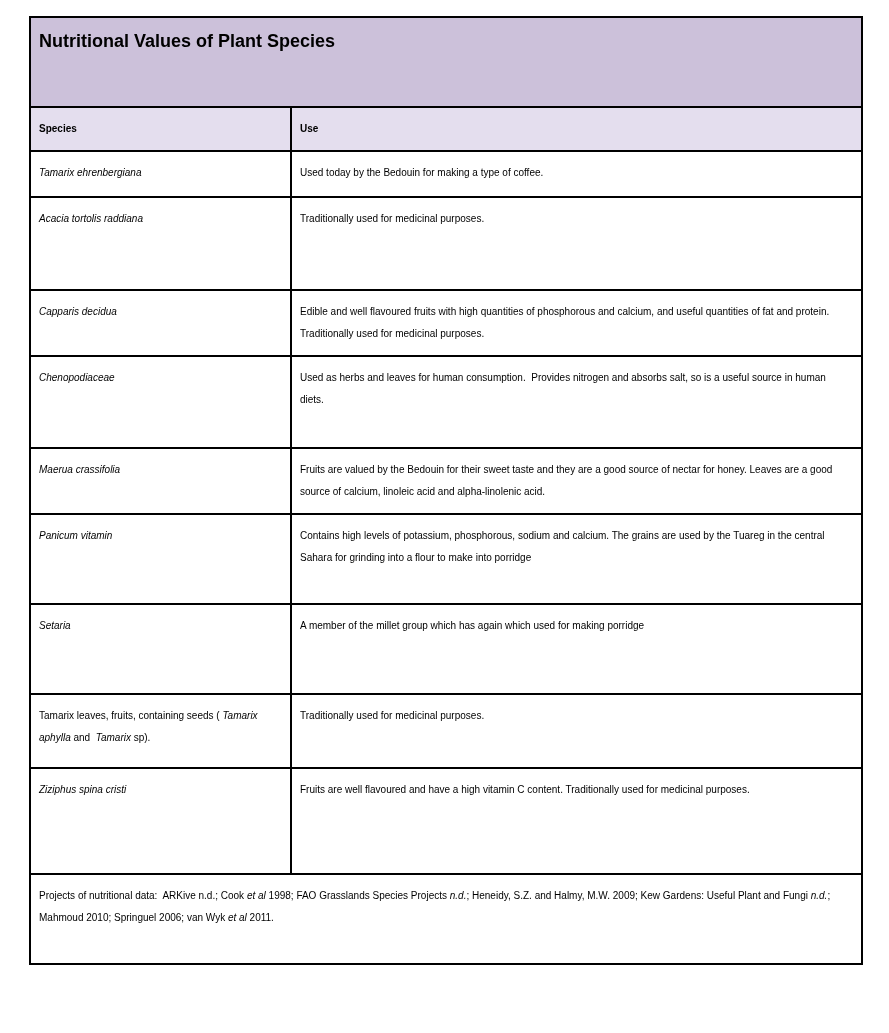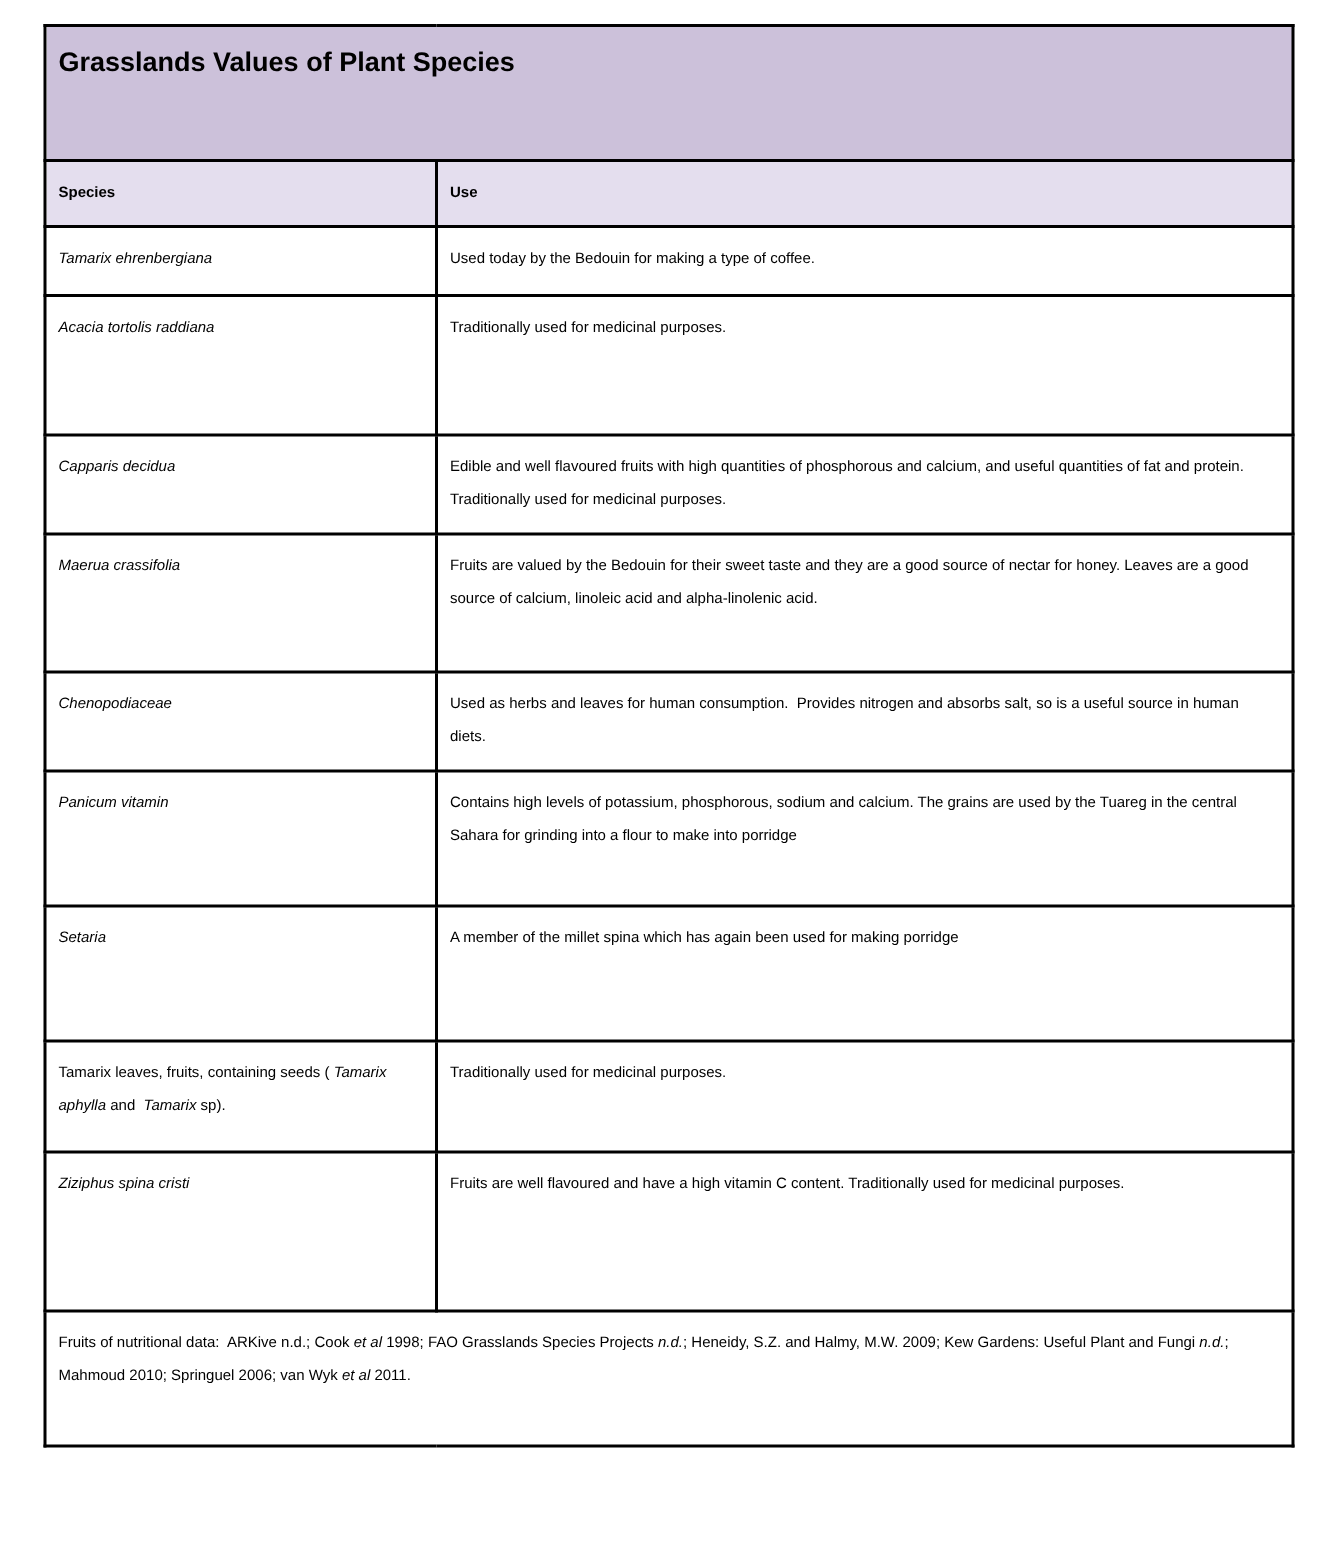--- a/index.html
+++ b/index.html
@@ -69,21 +69,21 @@
 <body>
 
 <div class="page">
   <table class="species-table">
     <colgroup>
       <col class="col-species">
       <col class="col-use">
     </colgroup>
     <thead>
       <tr class="title-row">
-        <td colspan="2">Grasslands Values of Plant Species</td>
+        <td colspan="2">Nutritional Values of Plant Species</td>
       </tr>
       <tr class="header-row">
         <th>Species</th>
         <th>Use</th>
       </tr>
     </thead>
     <tbody>
   <tr>
     <td><i>Tamarix ehrenbergiana</i></td>
     <td><span>Used today by the Bedouin for making a type of coffee.</span></td>
@@ -94,48 +94,48 @@
     <td><i>Acacia tortolis raddiana</i></td>
     <td><span>Traditionally used for medicinal purposes.</span></td>
   </tr>
 
   <tr>
     <td><i>Capparis decidua</i></td>
     <td><span>Edible and well flavoured fruits with high quantities of phosphorous and calcium, and useful quantities of fat and protein. Traditionally used for medicinal purposes.</span></td>
   </tr>
 
   <tr>
-    <td><i>Maerua crassifolia</i></td>
-    <td><span>Fruits are valued by the Bedouin for their sweet taste and they are a good source of nectar for honey. Leaves are a good source of calcium, linoleic acid and alpha-linolenic acid.</span></td>
+    <td><i>Chenopodiaceae</i></td>
+    <td><span>Used as herbs and leaves for human consumption.  Provides nitrogen and absorbs salt, so is a useful source in human diets.</span></td>
   </tr>
 
   <tr>
-    <td><i>Chenopodiaceae</i></td>
-    <td><span>Used as herbs and leaves for human consumption.  Provides nitrogen and absorbs salt, so is a useful source in human diets.</span></td>
+    <td><i>Maerua crassifolia</i></td>
+    <td><span>Fruits are valued by the Bedouin for their sweet taste and they are a good source of nectar for honey. Leaves are a good source of calcium, linoleic acid and alpha-linolenic acid.</span></td>
   </tr>
 
   <tr>
     <td><i>Panicum vitamin</i></td>
     <td><span>Contains high levels of potassium, phosphorous, sodium and calcium. The grains are used by the Tuareg in the central Sahara for grinding into a flour to make into porridge</span></td>
   </tr>
 
   <tr>
     <td><i>Setaria</i></td>
-    <td><span>A member of the millet spina which has again been used for making porridge</span></td>
+    <td><span>A member of the millet group which has again which used for making porridge</span></td>
   </tr>
 
   <tr>
     <td><span>Tamarix leaves, fruits, containing seeds ( </span><i>Tamarix aphylla</i><span> and  </span><i>Tamarix</i><span> sp).</span></td>
     <td><span>Traditionally used for medicinal purposes.</span></td>
   </tr>
 
   <tr>
     <td><i>Ziziphus spina cristi</i></td>
     <td><span>Fruits are well flavoured and have a high vitamin C content. Traditionally used for medicinal purposes.</span></td>
   </tr>
 </tbody>
     <tfoot>
       <tr class="footer-row">
-        <td colspan="2"><span>Fruits of nutritional data:  ARKive n.d.; Cook </span><i>et al</i><span> 1998; FAO Grasslands Species Projects </span><i>n.d.</i><span>; Heneidy, S.Z. and Halmy, M.W. 2009; Kew Gardens: Useful Plant and Fungi </span><i>n.d.</i><span>; Mahmoud 2010; Springuel 2006; van Wyk </span><i>et al</i><span> 2011.</span></td>
+        <td colspan="2"><span>Projects of nutritional data:  ARKive n.d.; Cook </span><i>et al</i><span> 1998; FAO Grasslands Species Projects </span><i>n.d.</i><span>; Heneidy, S.Z. and Halmy, M.W. 2009; Kew Gardens: Useful Plant and Fungi </span><i>n.d.</i><span>; Mahmoud 2010; Springuel 2006; van Wyk </span><i>et al</i><span> 2011.</span></td>
       </tr>
     </tfoot>
   </table>
 </div>
 
 </body></html>

